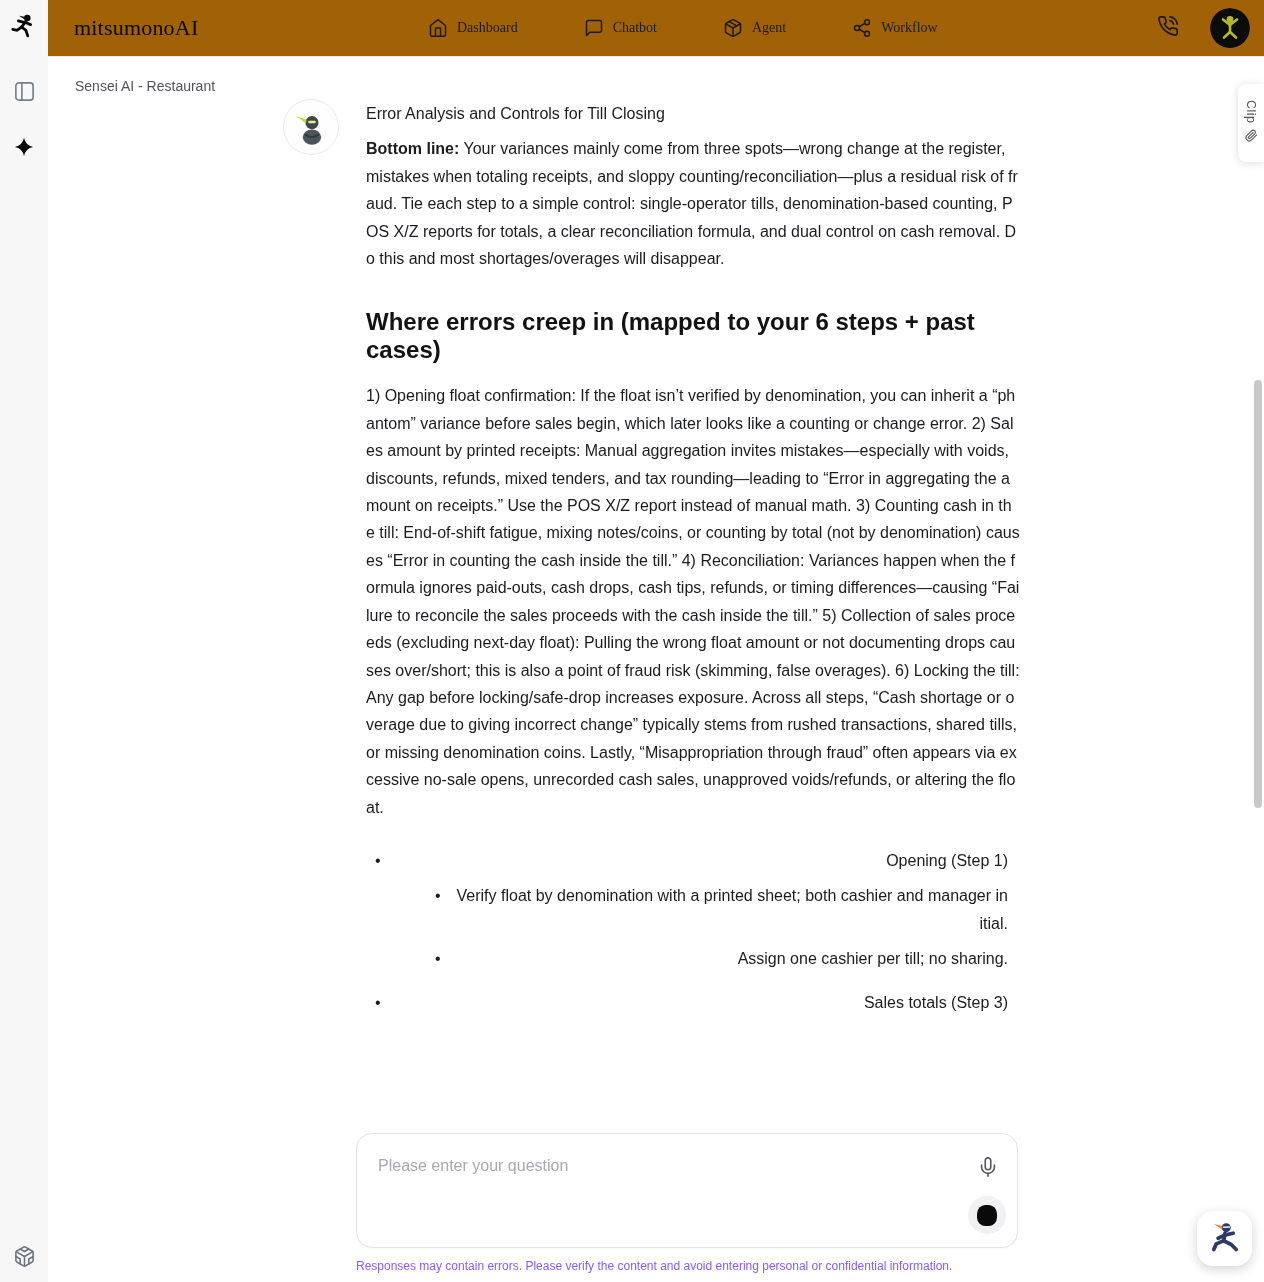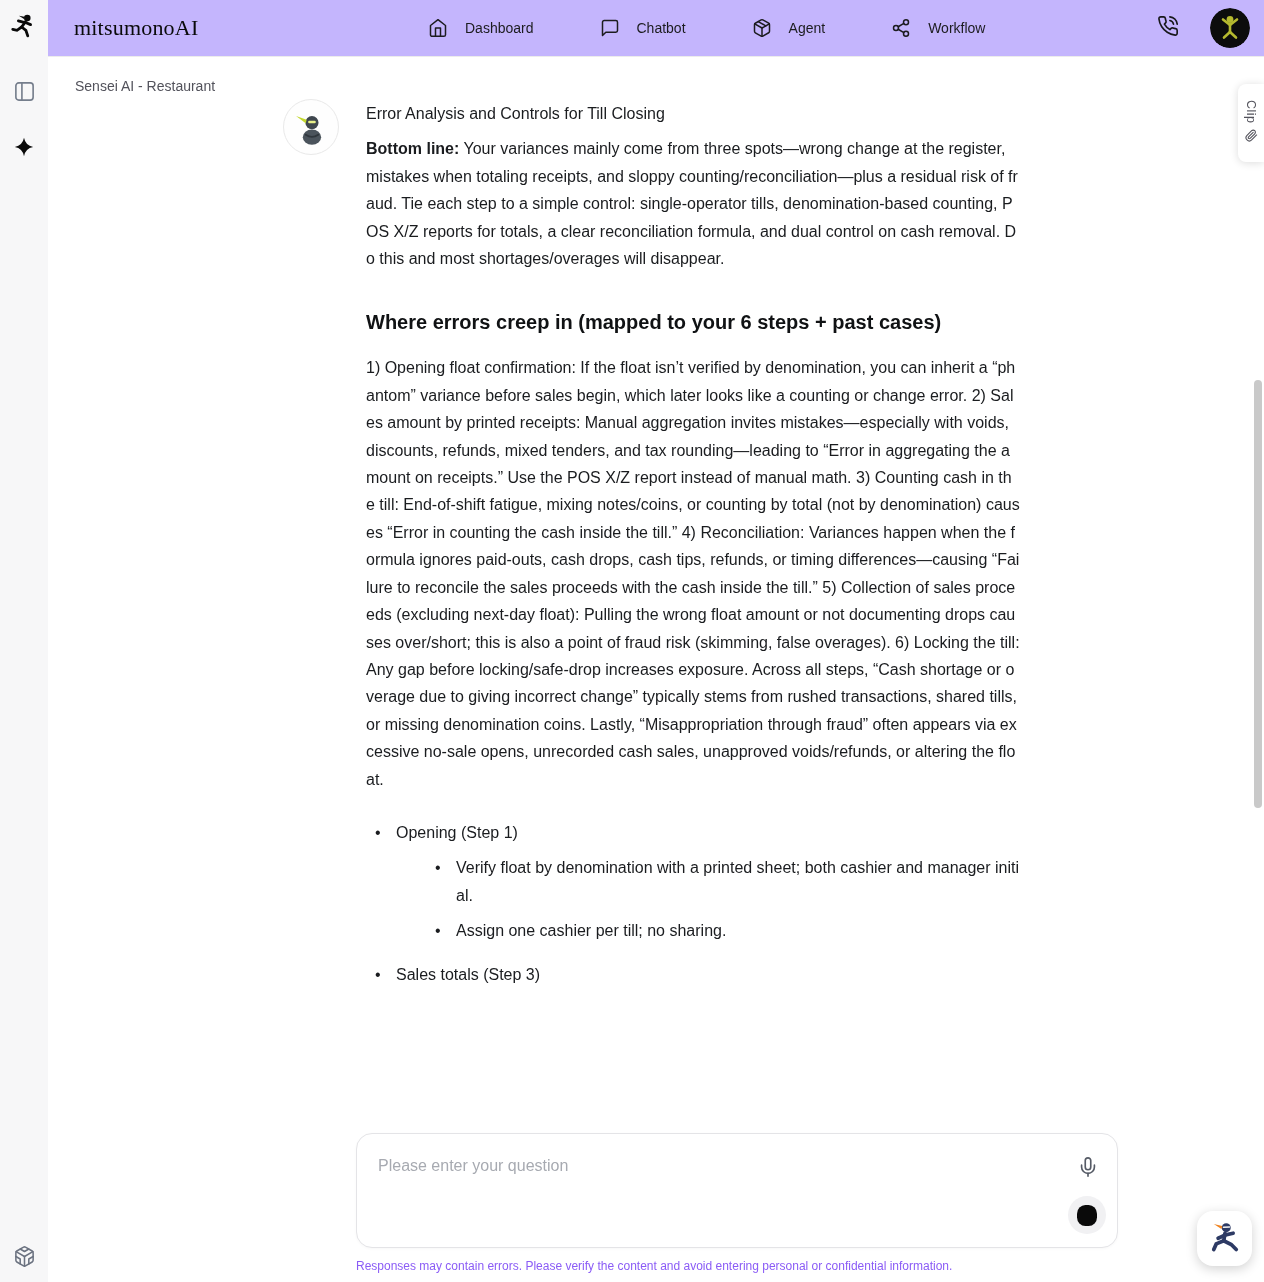--- a/index.html
+++ b/index.html
@@ -1,28 +1,28 @@
 <!DOCTYPE html>
 <html><head>
 <meta charset="utf-8">
 <style>
   * { margin:0; padding:0; box-sizing:border-box; }
   html,body { width:1264px; height:1282px; overflow:hidden; background:#fff;
     font-family:"Liberation Sans", sans-serif; color:#18181b; }
   #app { position:relative; width:1264px; height:1282px; overflow:hidden; background:#fff; }
 
   
-  .navbar { position:absolute; top:0; left:0; right:0; height:57px; background:#c4b5fd;
+  .navbar { position:absolute; top:0; left:0; right:0; height:57px; background:#a16207;
     border-bottom:1px solid #ececec; z-index:30; }
   .logo-cell { position:absolute; left:0; top:0; width:48px; height:57px; background:#f7f7f8;
     display:flex; align-items:center; justify-content:center; cursor:pointer; }
   .brand { position:absolute; left:74px; top:0; height:56px; display:flex; align-items:center;
     font-family:"Liberation Serif", serif; font-size:22px; color:#0a0a0a; letter-spacing:.2px; }
   .nav-items { position:absolute; left:428px; top:0; height:56px; display:flex; align-items:center; gap:66px; }
-  .nav-item { display:flex; align-items:center; gap:17px; font-size:14px; color:#1c1c1f; cursor:pointer; }
+  .nav-item { display:flex; align-items:center; gap:9px; font-size:14px; color:#1c1c1f; cursor:pointer;font-family:Liberation Serif, serif; }
   .nav-item svg { display:block; }
   .nav-right { position:absolute; right:14px; top:0; height:56px; display:flex; align-items:center; gap:30px; }
   .call-btn { width:24px; height:24px; display:flex; align-items:center; justify-content:center; cursor:pointer; }
   .avatar-btn { width:40px; height:40px; border-radius:50%; overflow:hidden; cursor:pointer; }
 
   
   .sidebar { position:absolute; left:0; top:57px; bottom:0; width:48px; background:#f7f7f8; z-index:20;
     display:flex; flex-direction:column; align-items:center; }
   .rail-btn { width:32px; height:32px; display:flex; align-items:center; justify-content:center; cursor:pointer; }
   .rail-top { margin-top:20px; }
@@ -31,38 +31,38 @@
 
   
   .content { position:absolute; left:48px; top:57px; right:0; bottom:0; background:#fff; overflow:hidden; }
   .breadcrumb { position:absolute; left:27px; top:21px; font-size:14px; color:#52525b; }
   .chat-avatar { position:absolute; left:235px; top:42px; width:56px; height:56px; border-radius:50%;
     background:#fefefe; border:1px solid #e9e9e9; display:flex; align-items:center; justify-content:center; }
   .message { position:absolute; left:318px; top:43px; width:654px; font-size:16px; line-height:27.4px;
     color:#1a1c1f; word-break:break-all; }
   .msg-title { margin:0 0 8px 0; }
   .msg-p { margin:0 0 16px 0; }
-  .msg-h { font-size:20px; line-height:28px; font-weight:700; color:#101214; margin:36px 0 18px 0; word-break:normal; }
-  .msg-list { list-style:none; margin:26px 0 0 0; }
+  .msg-h { font-size:24px; line-height:28px; font-weight:700; color:#101214; margin:36px 0 18px 0; word-break:normal; }
+  .msg-list { list-style:none; margin:26px 12px 0 0;text-align:right; }
   .msg-list > li { position:relative; padding-left:30px; margin-bottom:16px; }
   .msg-list > li::before { content:"•"; position:absolute; left:9px; }
   .sub-list { list-style:none; margin:8px 0 0 0; }
   .sub-list > li { position:relative; padding-left:60px; margin-bottom:8px; }
   .sub-list > li::before { content:"•"; position:absolute; left:39px; }
 
   
   .clip-tab { position:absolute; right:0; top:84px; width:26px; height:78px; background:#fff;
     border-radius:8px 0 0 8px; box-shadow:0 1px 8px rgba(0,0,0,.14); z-index:40; cursor:pointer;
     display:flex; flex-direction:column; align-items:center; justify-content:center; gap:5px; }
   .clip-label { writing-mode:vertical-rl; font-size:12.5px; color:#52525b; letter-spacing:.5px; }
   .scroll-thumb { position:absolute; right:2px; top:380px; width:8px; height:428px;
     background:#c9c9c9; border-radius:4px; z-index:35; cursor:pointer; }
 
   
-  .composer { position:absolute; left:356px; top:1133px; width:762px; height:115px; background:#fff;
+  .composer { position:absolute; left:356px; top:1133px; width:662px; height:115px; background:#fff;
     border:1px solid #e4e4e7; border-radius:16px; z-index:25; box-shadow:0 1px 3px rgba(0,0,0,.03); }
   .composer textarea { position:absolute; inset:0; width:100%; height:100%; border:none; outline:none;
     resize:none; background:transparent; font-family:"Liberation Sans", sans-serif; font-size:16px;
     padding:23px 64px 20px 21px; color:#18181b; }
   .composer textarea::placeholder { color:#a7aab1; }
   .mic-btn { position:absolute; right:17px; top:23px; width:24px; height:24px; cursor:pointer;
     display:flex; align-items:center; justify-content:center; }
   .stop-btn { position:absolute; right:11px; bottom:13px; width:38px; height:38px; border-radius:50%;
     background:#f1f1f3; border:none; cursor:pointer; display:flex; align-items:center; justify-content:center; }
   .stop-btn .stop-shape { width:20px; height:21px; background:#0a0a0a; border-radius:42%; }

